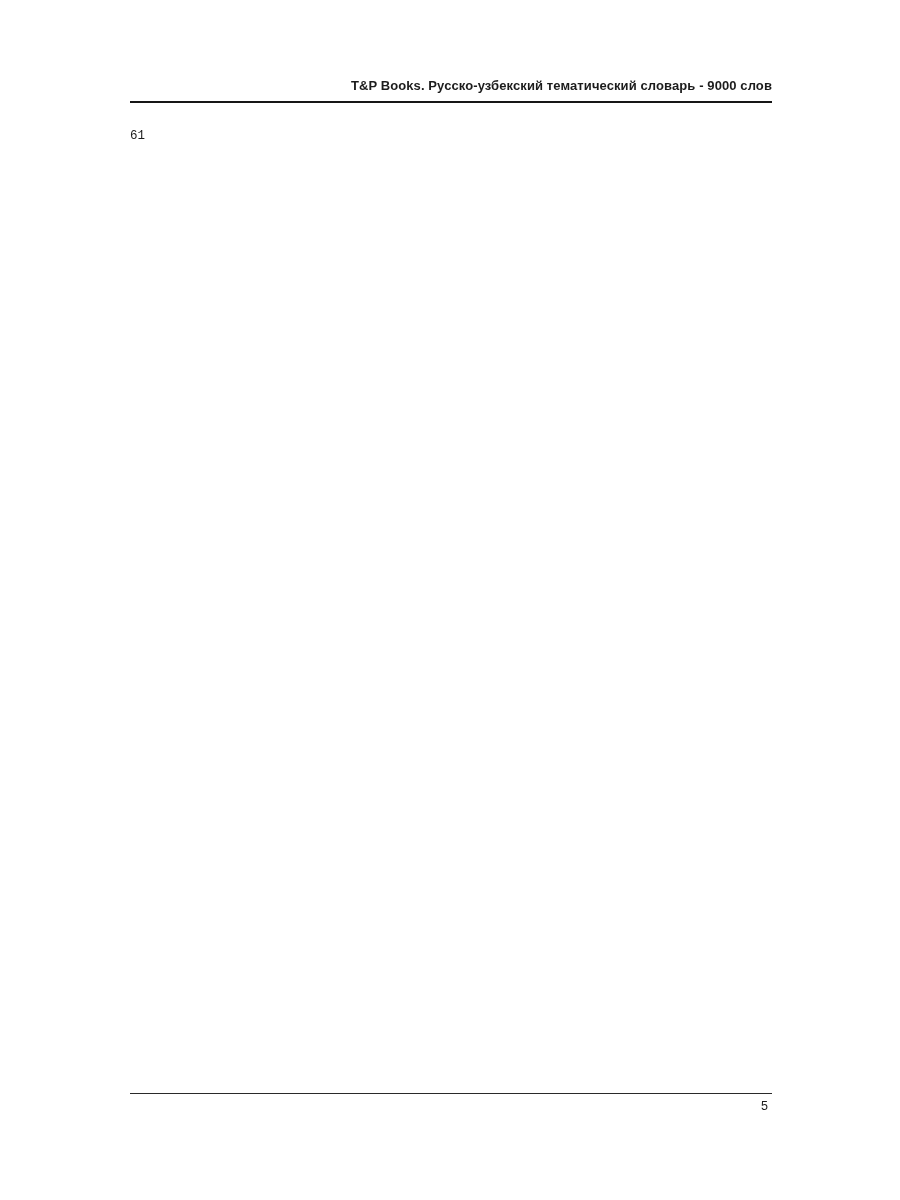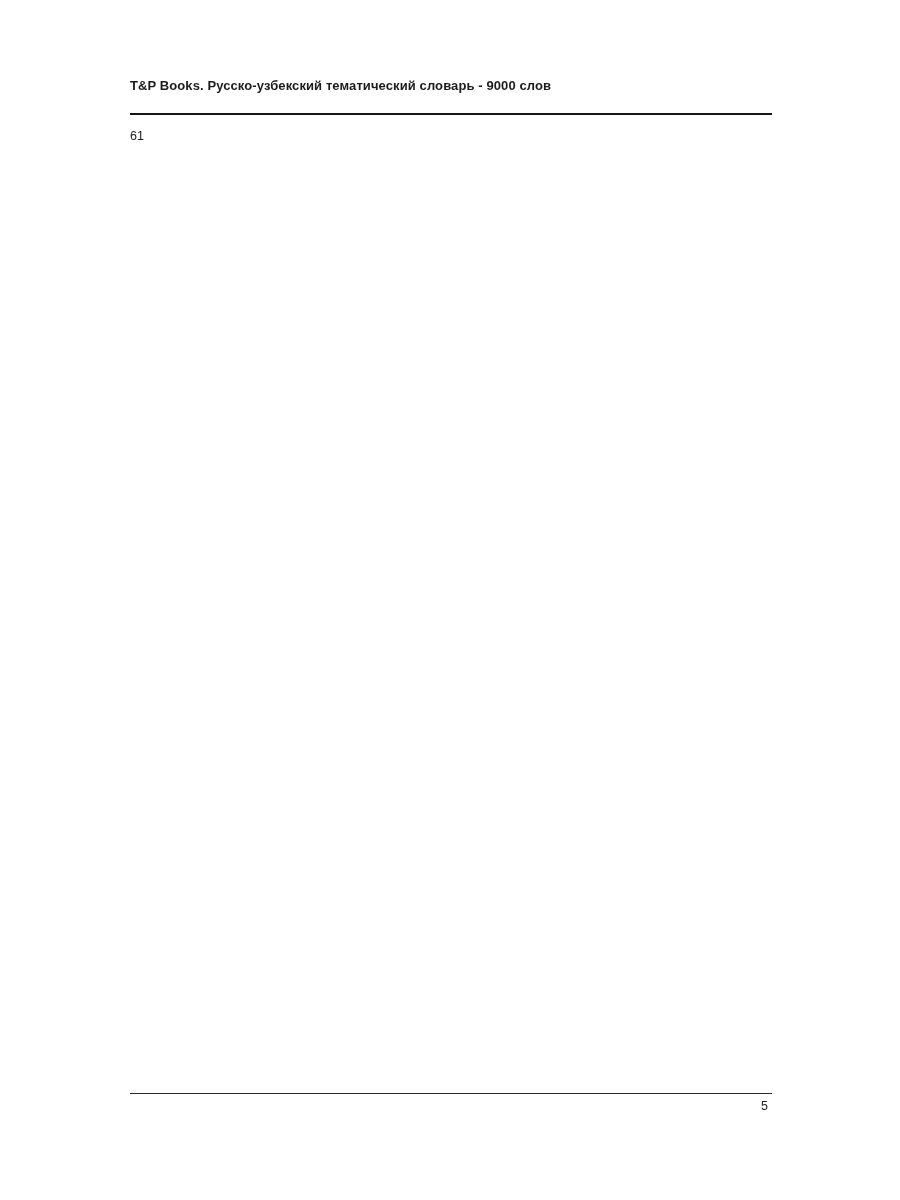--- a/index.html
+++ b/index.html
@@ -18,39 +18,40 @@
     background: #fff;
   }
   
   .header {
     position: absolute;
     left: 130px;
     right: 128px;
     top: 78px;
   }
   .header-title {
-    text-align: left;
+    text-align: right;
     font-size: 13px;
     font-weight: bold;
     letter-spacing: 0.1px;
-    padding-bottom: 20px;
+    padding-bottom: 8px;
     border-bottom: 2px solid #161616;
   }
   
   .toc {
     position: absolute;
     left: 130px;
     right: 130px;
     top: 127px;
   }
   .row {
     display: flex;
     align-items: baseline;
     font-size: 13.5px;
     line-height: 18px;
+    font-family: Liberation Mono, monospace;
   }
   .row .num {
     flex: none;
     width: 34px;
   }
   .row .title {
     flex: 1;
     padding-right: 10px;
   }
   .row .page {

